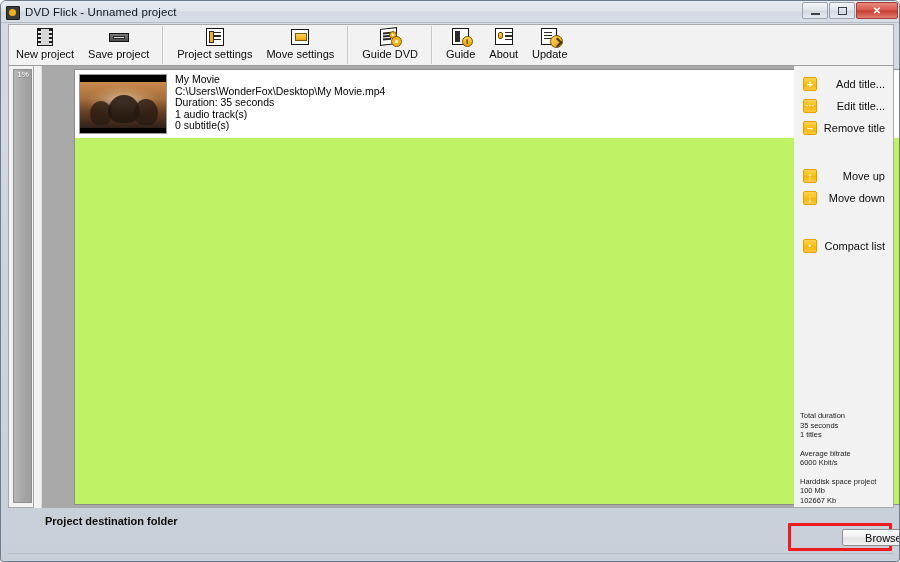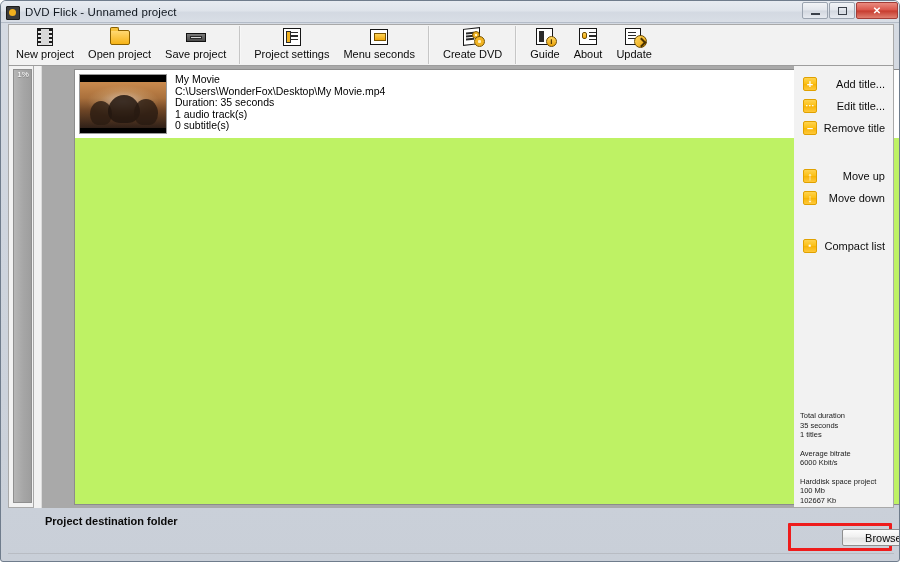--- a/index.html
+++ b/index.html
@@ -545,26 +545,20 @@
 
   <div class="toolbar">
 
     <div class="tb-item">
       <div class="tb-icon">
           <div class="ic-film"></div>
         </div>
       <div class="tb-label">New project</div>
     </div>
 
-    <div class="tb-item">
-      <div class="tb-icon">
-          <div class="ic-folder"></div>
-        </div>
-      <div class="tb-label">Open project</div>
-    </div>
 
     <div class="tb-item">
       <div class="tb-icon">
           <div class="ic-save"></div>
         </div>
       <div class="tb-label">Save project</div>
     </div>
 
     <div class="tb-sep"></div>
 
@@ -572,32 +566,32 @@
       <div class="tb-icon">
           <div class="ic-projset"></div>
         </div>
       <div class="tb-label">Project settings</div>
     </div>
 
     <div class="tb-item">
       <div class="tb-icon">
           <div class="ic-menuset"></div>
         </div>
-      <div class="tb-label">Menu seconds</div>
+      <div class="tb-label">Move settings</div>
     </div>
 
     <div class="tb-sep"></div>
 
     <div class="tb-item">
       <div class="tb-icon">
         <div class="ic-createdvd"></div>
           <div class="ic-gear small"></div>
           <div class="ic-gear"></div>
       </div>
-      <div class="tb-label">Create DVD</div>
+      <div class="tb-label">Guide DVD</div>
     </div>
 
     <div class="tb-sep"></div>
 
     <div class="tb-item">
       <div class="tb-icon">
         <div class="ic-guide"></div>
           <div class="ic-info">i</div>
       </div>
       <div class="tb-label">Guide</div>

